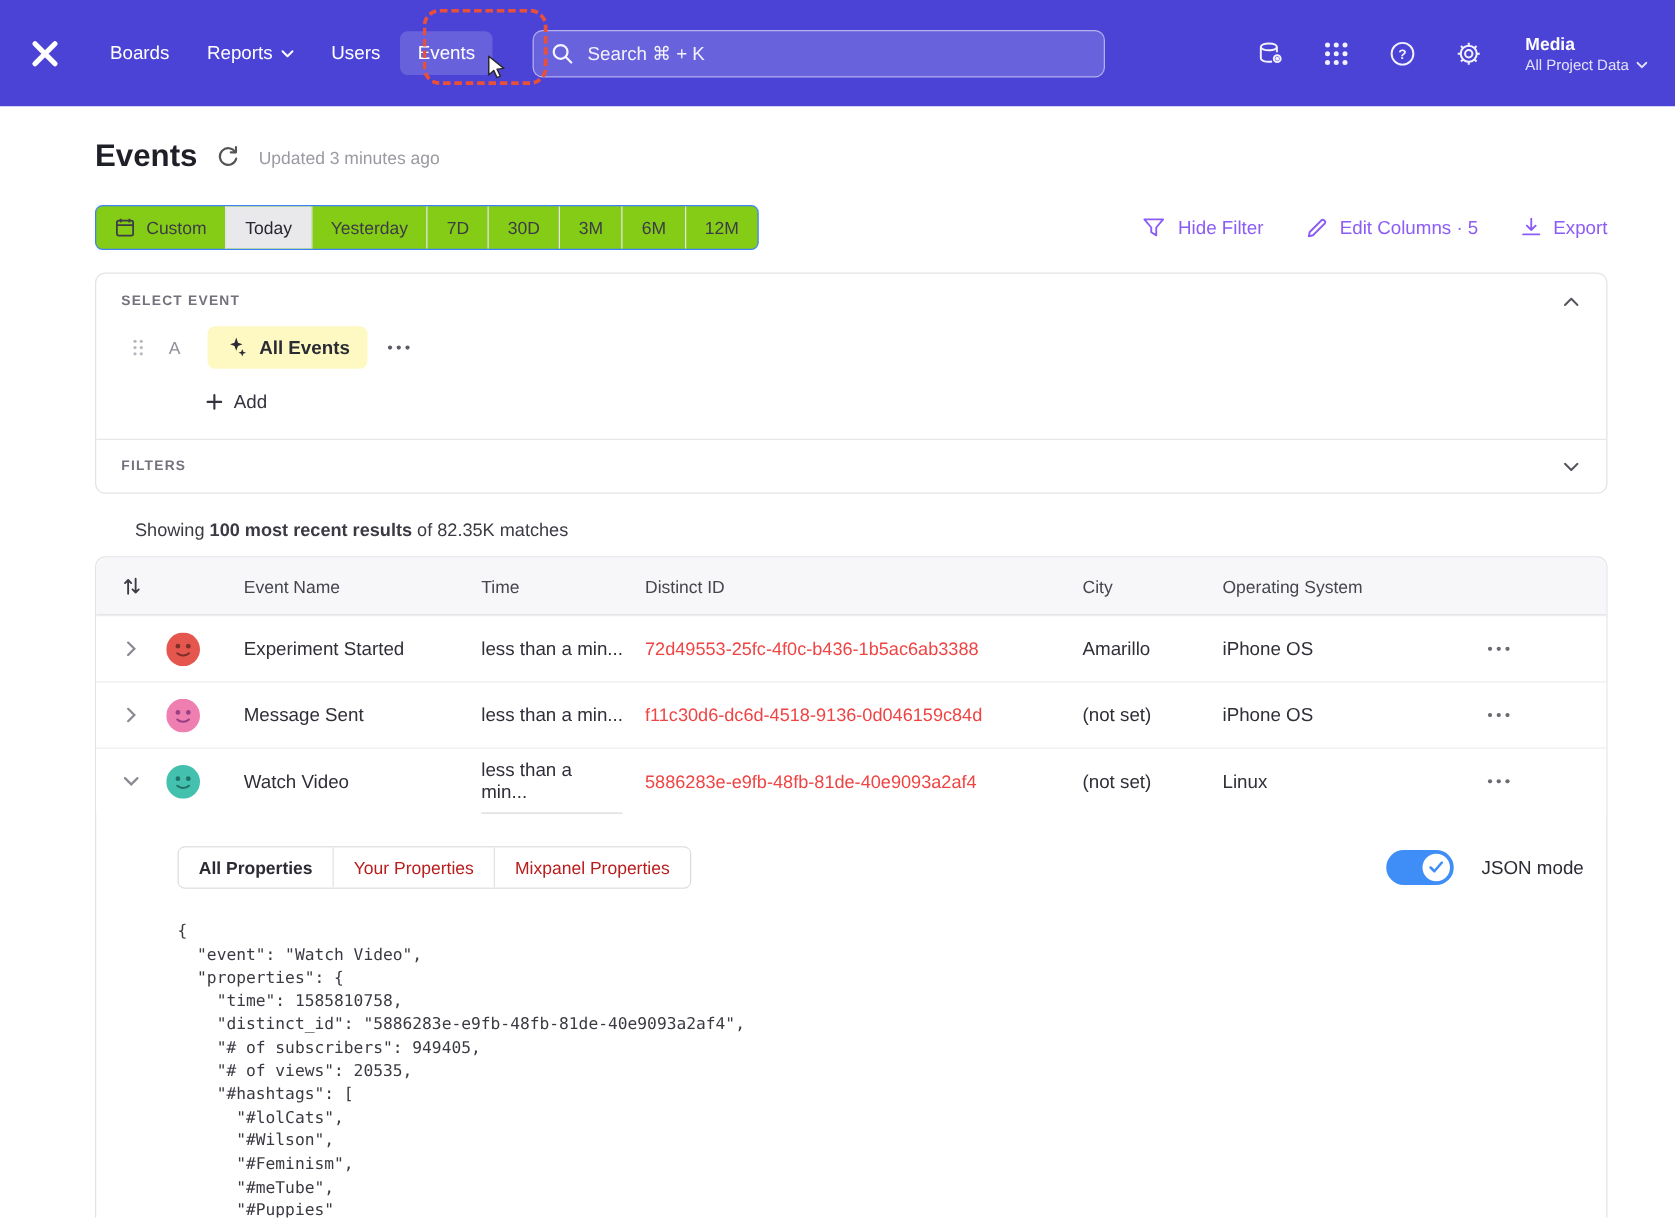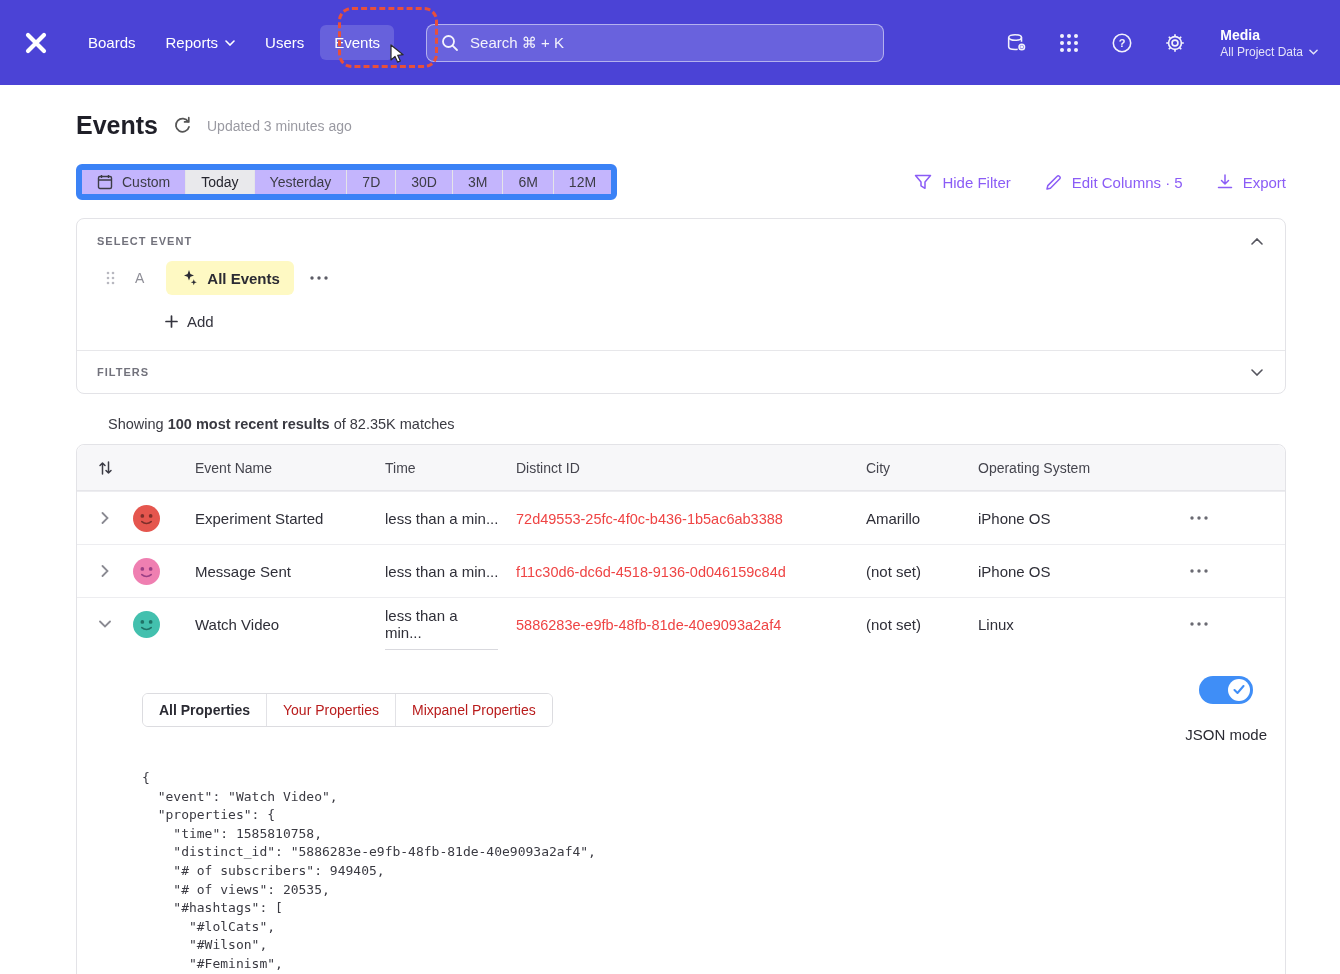--- a/index.html
+++ b/index.html
@@ -26,21 +26,21 @@
 
   
   .main { padding: 0 54px 0 76px; }
   .title-row { margin-top: 26px; display: flex; align-items: center; gap: 15px; }
   .page-title { font-size: 25px; font-weight: bold; color: #1f1f28; }
   .refresh-btn { color: #555; cursor: pointer; display: flex; }
   .updated { color: #9a9aa2; font-size: 14px; }
 
   
   .toolbar { margin-top: 24px; display: flex; align-items: center; }
-  .seg { display: inline-flex; border: 6px solid #3b82f6; border-radius: 6px; overflow: hidden; background: #c4b5fd; height: 36px; }
+  .seg { display: inline-flex; border: 1px solid #3b82f6; border-radius: 6px; overflow: hidden; background: #84cc16; height: 36px; }
   .seg-item { display: flex; align-items: center; gap: 9px; padding: 0 15px; font-size: 14px; color: #3c3c46; border-left: 1px solid #e4e4e8; cursor: pointer; white-space: nowrap; }
   .seg-item:first-child { border-left: none; }
   .seg-item.selected { background: #e9e9ec; color: #26262e; }
   .toolbar-right { margin-left: auto; display: flex; align-items: center; gap: 34px; }
   .tool-btn { display: flex; align-items: center; gap: 10px; font-size: 15px; color: #8b5cf6; cursor: pointer; white-space: nowrap; justify-content: center; }
   .events-search { width: 220px; height: 36px; background: #f5f5f7; border: 1px solid #e3e3e7; border-radius: 7px; display: flex; align-items: center; gap: 9px; padding: 0 12px; color: #8b8b93; }
   .events-search input { border: none; background: transparent; outline: none; font-size: 14px; font-family: "Liberation Sans", sans-serif; color: #3c3c46; width: 160px; }
   .events-search input::placeholder { color: #8b8b93; }
 
   
@@ -76,21 +76,21 @@
   .c-time.u-line { align-self: stretch; display: flex; align-items: center; margin-right: 18px; box-shadow: inset 0 -1px 0 #d9d9de; }
   .av1 { color: #e5564e; } .av2 { color: #ef7fb1; } .av3 { color: #43c0ae; }
 
   
   .row-detail { padding: 26px 18px 30px 65px; }
   .detail-head { display: flex; align-items: center; justify-content: space-between; }
   .tabs { display: inline-flex; border: 1px solid #dcdce0; border-radius: 6px; overflow: hidden; height: 34px; background: #fff; }
   .tab { display: flex; align-items: center; padding: 0 16px; font-size: 14px; color: #b91c1c; border-left: 1px solid #e2e2e6; cursor: pointer; background: #fff; white-space: nowrap; }
   .tab:first-child { border-left: none; }
   .tab.active { color: #2b2b33; font-weight: bold; }
-  .toggle-group { display: flex; align-items: center; gap: 22px; flex-direction: column; }
+  .toggle-group { display: flex; align-items: center; gap: 22px; }
   .toggle { width: 54px; height: 28px; border-radius: 14px; background: #3f8ef7; position: relative; cursor: pointer; }
   .knob { position: absolute; right: 3px; top: 3px; width: 22px; height: 22px; border-radius: 50%; background: #fff; display: flex; align-items: center; justify-content: center; }
   .toggle-label { font-size: 15px; color: #2b2b33; }
   .json-block { margin-top: 26px; font-family: "DejaVu Sans Mono", monospace; font-size: 13px; line-height: 18.6px; color: #3a3a42; }
   .json-line { white-space: pre; }
 </style>
 </head>
 <body>
 
 <header class="navbar">

